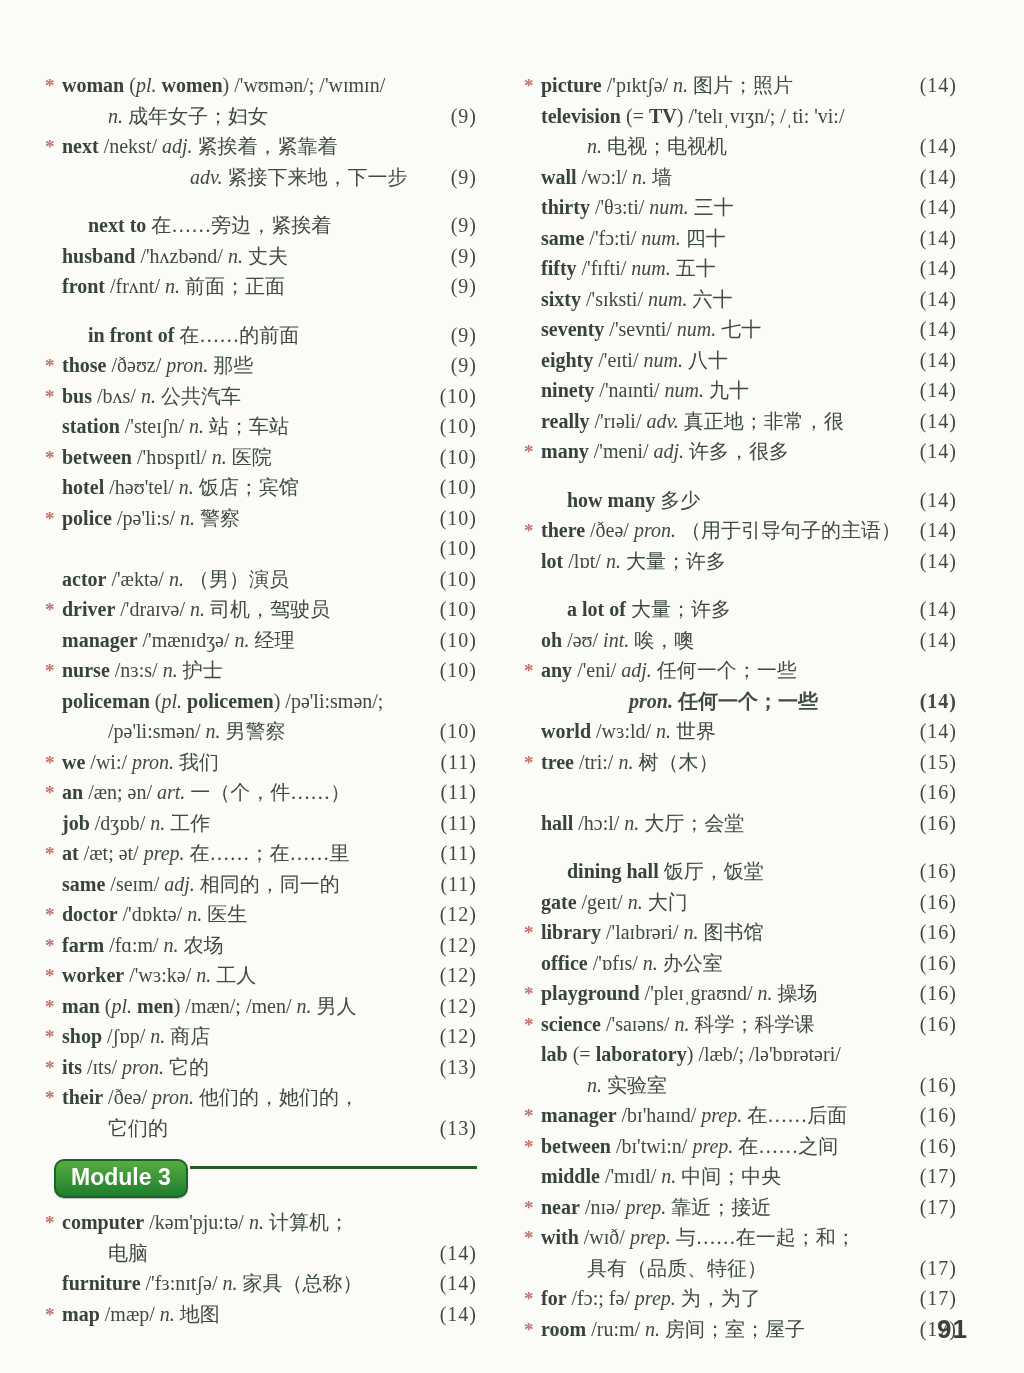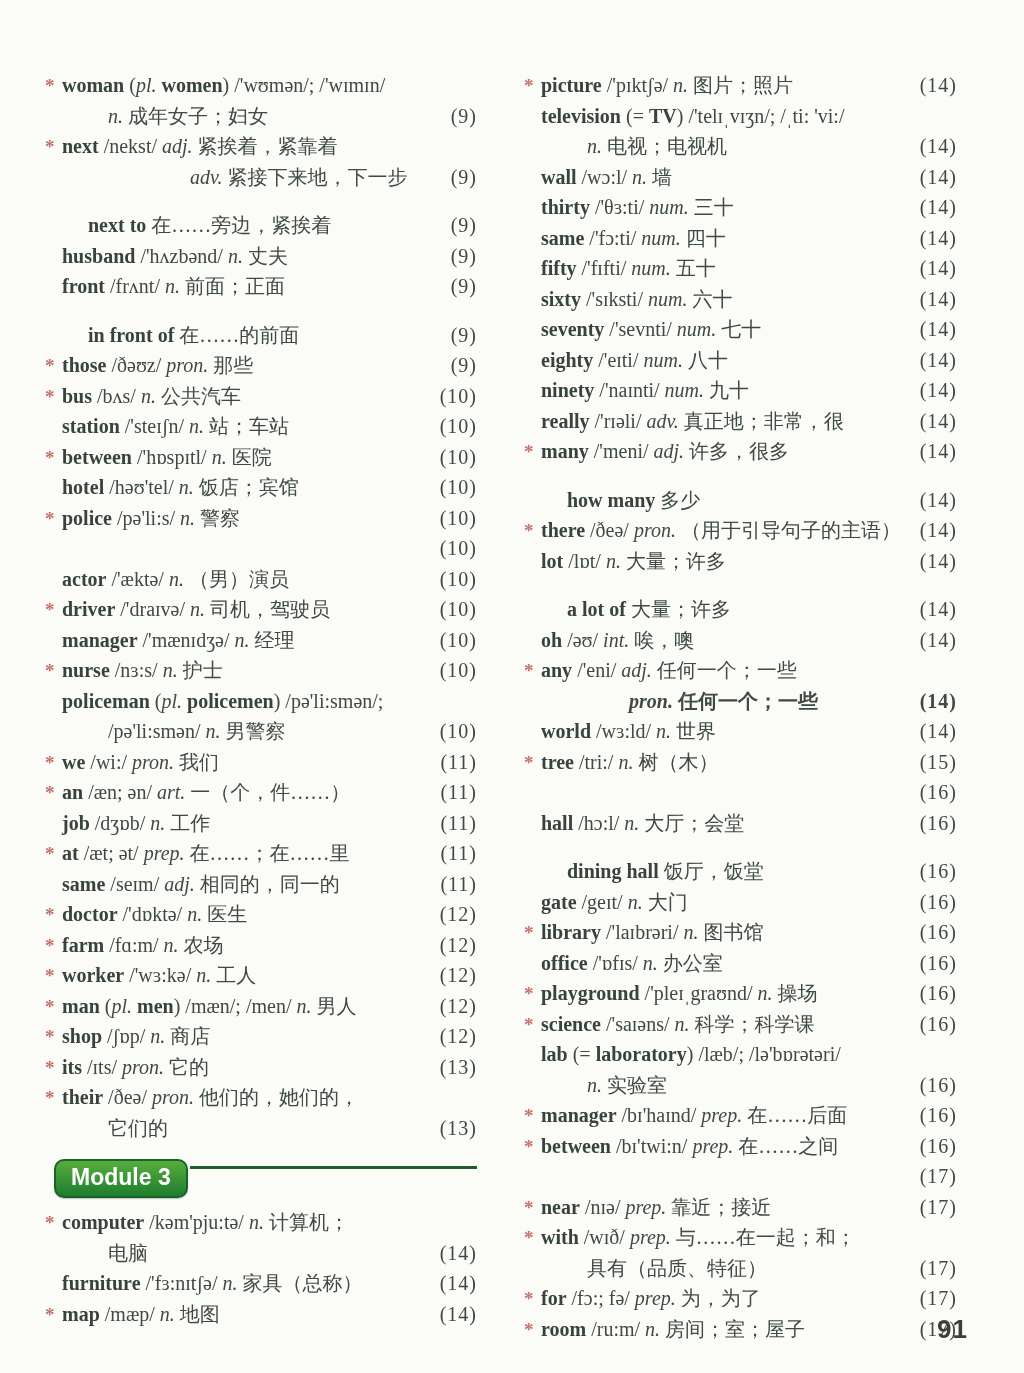--- a/index.html
+++ b/index.html
@@ -364,20 +364,21 @@
       <span class="star">*</span>
       <span class="txt"><span class="seg-b">manager</span><span class="seg-r"> /bɪ'haɪnd/ </span><span class="seg-i">prep.</span><span class="seg-r"> 在……后面</span></span>
       <span class="pg">(16)</span>
     </div>
     <div class="line ind0">
       <span class="star">*</span>
       <span class="txt"><span class="seg-b">between</span><span class="seg-r"> /bɪ'twi:n/ </span><span class="seg-i">prep.</span><span class="seg-r"> 在……之间</span></span>
       <span class="pg">(16)</span>
     </div>
     <div class="line ind0">
+      <span class="txt"><span class="seg-b">middle</span><span class="seg-r"> /'mɪdl/ </span><span class="seg-i">n.</span><span class="seg-r"> 中间；中央</span></span>
       <span class="pg">(17)</span>
     </div>
     <div class="line ind0">
       <span class="star">*</span>
       <span class="txt"><span class="seg-b">near</span><span class="seg-r"> /nɪə/ </span><span class="seg-i">prep.</span><span class="seg-r"> 靠近；接近</span></span>
       <span class="pg">(17)</span>
     </div>
     <div class="line ind0">
       <span class="star">*</span>
       <span class="txt"><span class="seg-b">with</span><span class="seg-r"> /wɪð/ </span><span class="seg-i">prep.</span><span class="seg-r"> 与……在一起；和；</span></span>

